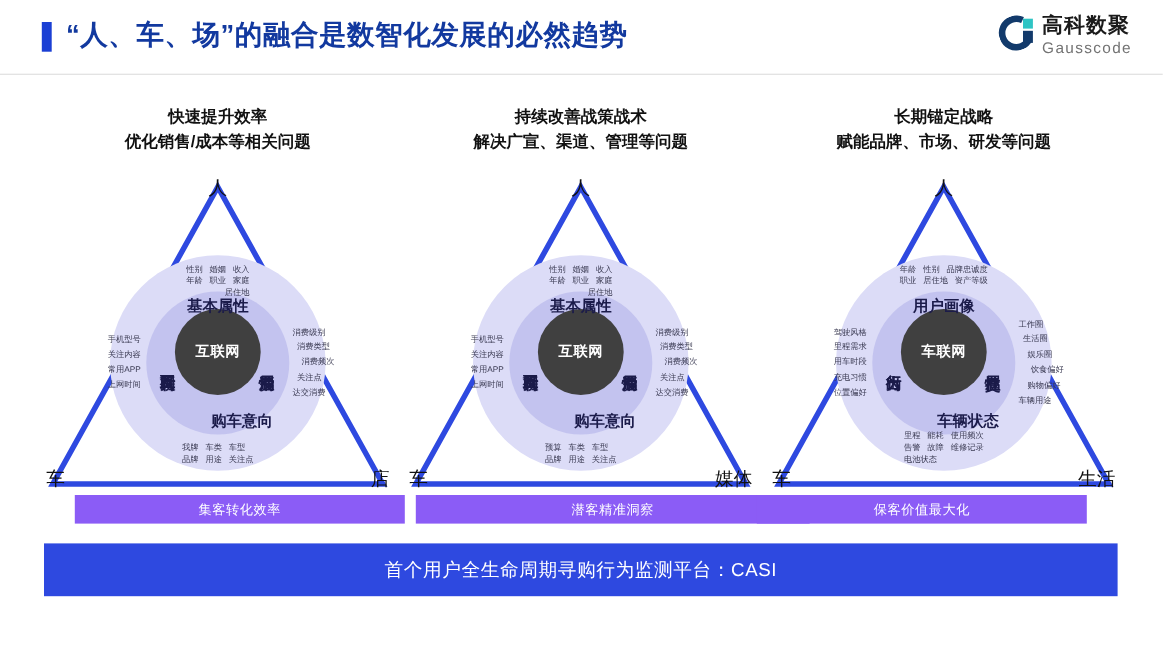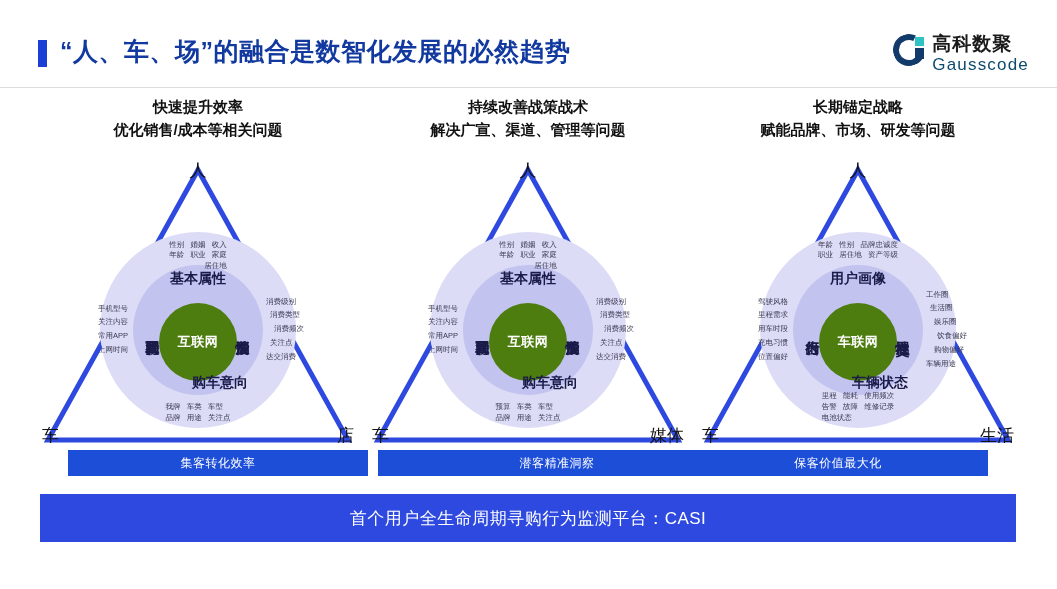--- a/index.html
+++ b/index.html
@@ -13,21 +13,21 @@
     position: relative;
     overflow: hidden;
     font-family: "Liberation Sans", "DejaVu Sans", sans-serif;
     color: #111;
   }
 
   
   #header {
     position: absolute;
     left: 0; top: 0;
-    width: 1057px; height: 68px; margin-top: 20px;
+    width: 1057px; height: 68px;
   }
   #title-bar-accent {
     position: absolute;
     left: 38px; top: 20px;
     width: 9px; height: 27px;
     background: #1b3fd4;
   }
   #page-title {
     position: absolute;
     left: 60px; top: 15px;
@@ -80,22 +80,22 @@
     background: #123a6b;
   }
   #logo-text { line-height: 1; }
   #logo-cn {
     font-size: 19px;
     font-weight: bold;
     color: #1a1a1a;
     letter-spacing: 1px;
   }
   #logo-en {
-    font-size: 17px;
-    color: #0c4a6e;
+    font-size: 14px;
+    color: #737373;
     letter-spacing: 1.2px;
     margin-top: 3px;
   }
 
   
   .column {
     position: absolute;
     top: 95px;
     width: 320px;
   }
@@ -152,24 +152,24 @@
   }
   .ring-mid {
     position: absolute;
     left: 33px; top: 33px;
     width: 130px; height: 130px;
     border-radius: 50%;
     background: #c3c3ef;
   }
   .core {
     position: absolute;
-    left: 59px; top: 71px;
+    left: 59px; top: 49px;
     width: 78px; height: 78px;
     border-radius: 50%;
-    background: #4d7c0f;
+    background: #404040;
     display: flex;
     align-items: center;
     justify-content: center;
     font-family: Liberation Serif, serif;
   }
   .core-label {
     color: #ffffff;
     font-size: 13px;
     font-weight: bold;
     letter-spacing: 0.5px;
@@ -238,21 +238,21 @@
   .sat-left .row { text-indent: 0; }
   .sat-right .row.i1 { padding-left: 4px; }
   .sat-right .row.i2 { padding-left: 8px; }
   .sat-right .row.i3 { padding-left: 11px; }
 
   
   .caption-bar {
     position: absolute;
     top: 450px;
     height: 26px;
-    background: #1d4ed8;
+    background: #8b5cf6;
     color: #ffffff;
     font-size: 12px;
     display: flex;
     align-items: center;
     justify-content: center;
     letter-spacing: 0.5px;
   }
   #cap-0 { left: 68px;  width: 300px; }
   #cap-1 { left: 378px; width: 358px; }
   #cap-2 { left: 688px; width: 300px; }

